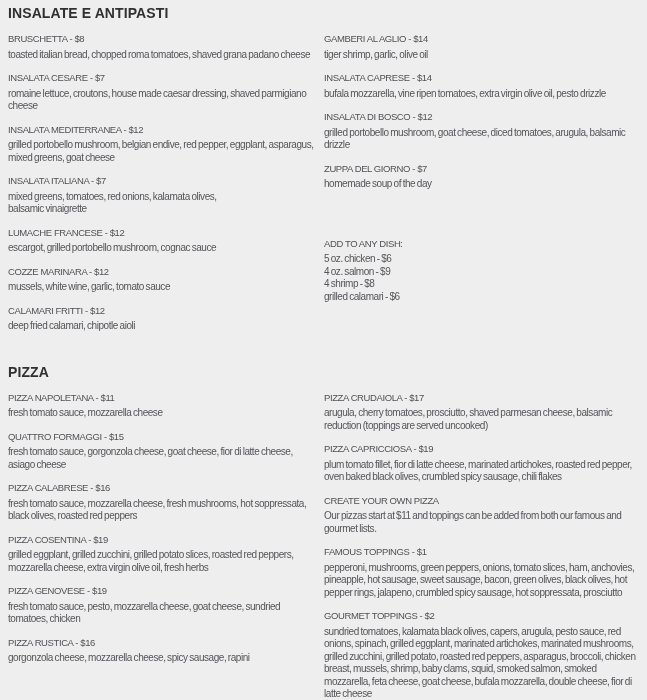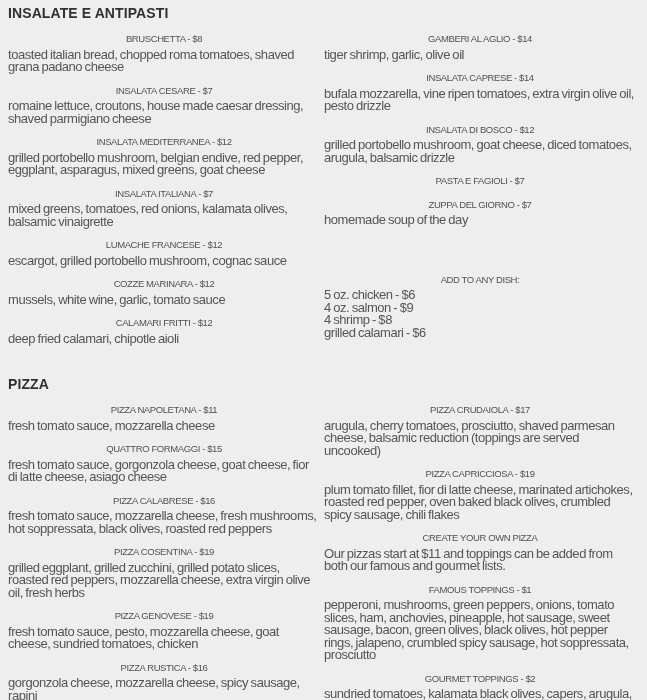--- a/index.html
+++ b/index.html
@@ -44,24 +44,23 @@
   }
   .item.gap-above {
     margin-top: 47px;
   }
   .item-name {
     font-size: 9.5px;
     letter-spacing: -0.4px;
     line-height: 12.5px;
     color: #515156;
     margin-bottom: 3px;
-    text-align: center;
   }
   .desc {
-    font-size: 13px;
+    font-size: 10px;
     letter-spacing: -0.45px;
     word-spacing: -0.7px;
     line-height: 12.5px;
     color: #55555a;
   }
 </style>
 </head>
 <body>
 
 <div class="menu">
@@ -104,23 +103,20 @@
             <div class="item-name">GAMBERI AL AGLIO - $14</div>
             <div class="desc">tiger shrimp, garlic, olive oil</div>
           </div>
           <div class="item">
             <div class="item-name">INSALATA CAPRESE - $14</div>
             <div class="desc">bufala mozzarella, vine ripen tomatoes, extra virgin olive oil, pesto drizzle</div>
           </div>
           <div class="item">
             <div class="item-name">INSALATA DI BOSCO - $12</div>
             <div class="desc">grilled portobello mushroom, goat cheese, diced tomatoes, arugula, balsamic drizzle</div>
-          </div>
-          <div class="item">
-            <div class="item-name">PASTA E FAGIOLI - $7</div>
           </div>
           <div class="item">
             <div class="item-name">ZUPPA DEL GIORNO - $7</div>
             <div class="desc">homemade soup of the day</div>
           </div>
           <div class="item gap-above">
             <div class="item-name">ADD TO ANY DISH:</div>
             <div class="desc">5 oz. chicken - $6</div>
             <div class="desc">4 oz. salmon - $9</div>
             <div class="desc">4 shrimp - $8</div>

